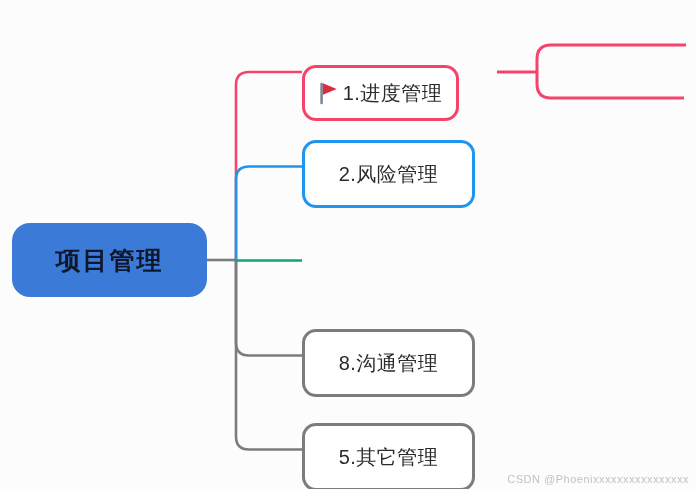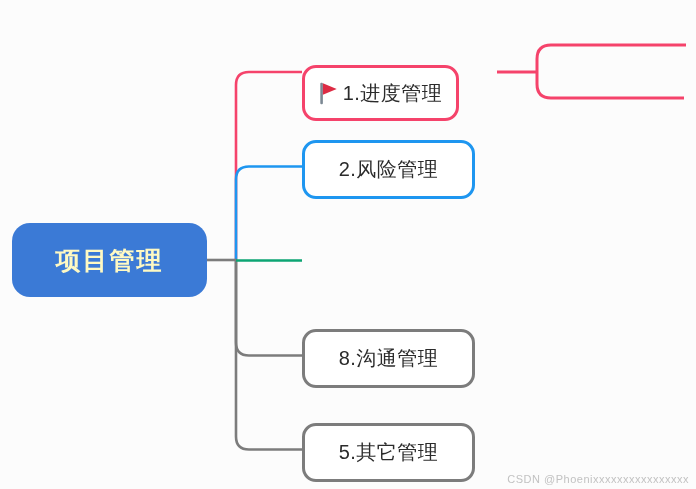--- a/index.html
+++ b/index.html
@@ -23,28 +23,28 @@
     align-items: center;
     justify-content: center;
     background: #FFFFFF;
     cursor: default;
   }
   .root {
     left: 12px; top: 223px;
     width: 195px; height: 74px;
     background: #3B7AD6;
     border-radius: 18px;
-    color: #fef9c3;
+    color: #0f172a;
     font-size: 25px;
     font-weight: bold;
     letter-spacing: 2px;
   }
   .branch {
     left: 302px;
-    width: 173px; height: 59px;
+    width: 173px; height: 68px;
     border: 3px solid #7C7C7C;
     border-radius: 14px;
     font-size: 20px;
     color: #2B2B2B;
     letter-spacing: 0.5px;
   }
   .b1 { top: 51px;  width: 157px; height: 56px; border-color: #F5436B; gap: 5px; margin-top: 14px; }
   .b2 { top: 140px; border-color: #1E96F0; }
   .b3 { top: 234px; border-color: #0CA573; }
   .b4 { top: 329px; border-color: #7C7C7C; }

